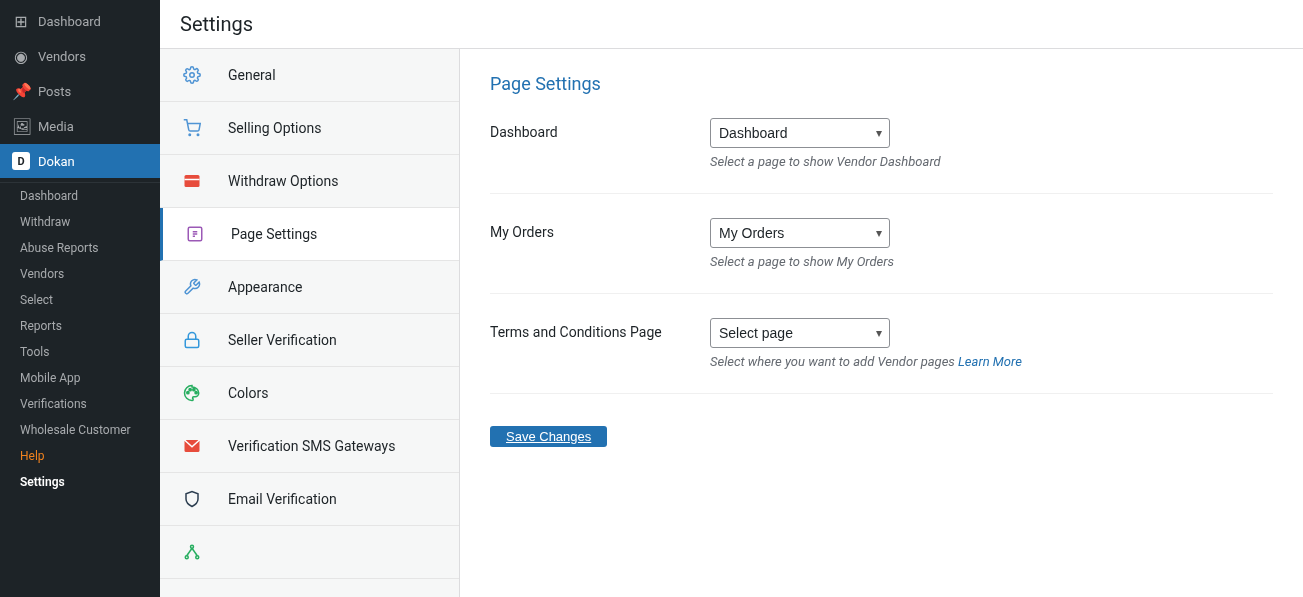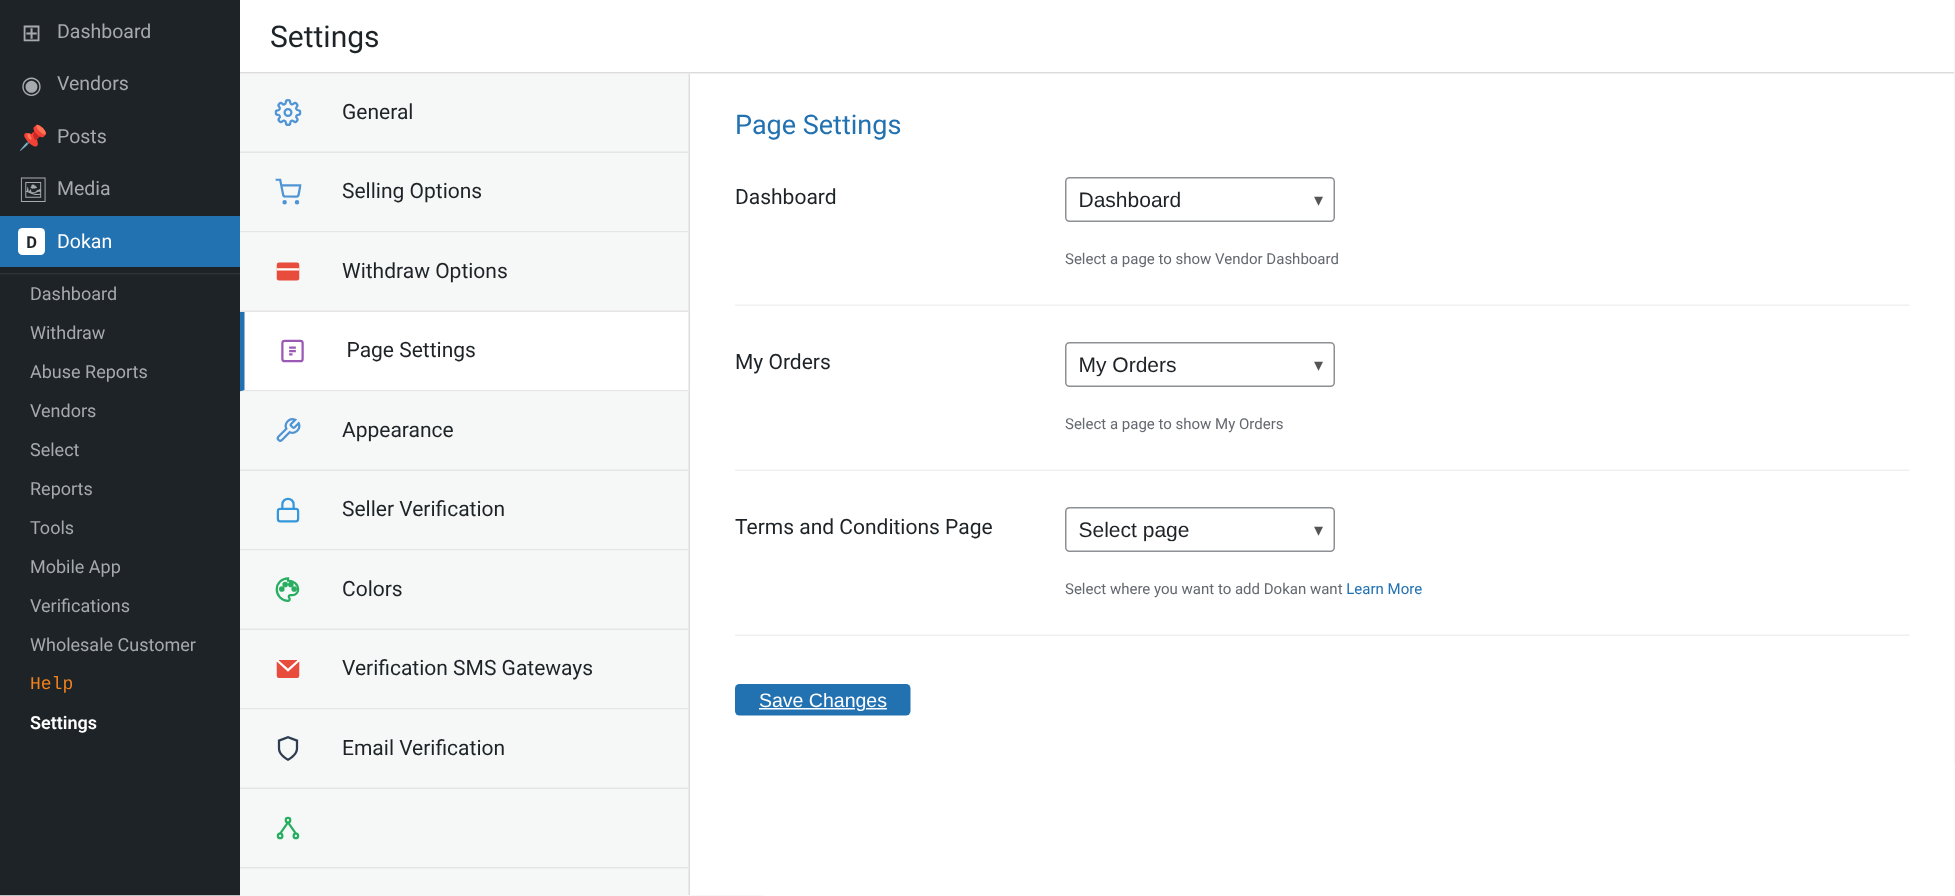--- a/index.html
+++ b/index.html
@@ -28,21 +28,21 @@
     .sidebar-top-item .menu-icon { font-size: 16px; width: 18px; text-align: center; }
 
     .sidebar-sub-items { border-top: 1px solid #2c3338; }
     .sidebar-sub-item {
       display: flex; align-items: center;
       padding: 6px 12px 6px 20px;
       color: #a7aaad;
       cursor: pointer;
       font-size: 12px;
     }
-    .sidebar-sub-item.highlight { color: #f0821e; font-family: Liberation Mono, monospace; }
+    .sidebar-sub-item.highlight { color: #f0821e; }
     .sidebar-sub-item.settings-active { color: #fff; font-weight: 600; }
 
     
     .main-content {
       flex: 1;
       display: flex;
       flex-direction: column;
       overflow: hidden;
     }
 
@@ -158,23 +158,24 @@
       position: absolute;
       right: 8px;
       top: 50%;
       transform: translateY(-50%);
       pointer-events: none;
       color: #555;
       font-size: 12px;
     }
 
     .settings-help-text {
-      font-size: 10px;
+      font-size: 13px;
       color: #646970;
-      margin-top: 20px;
+      margin-top: 6px;
+      font-style: italic;
     }
     .settings-help-text a {
       color: #2271b1;
       text-decoration: none;
     }
 
     .save-button {
       background: #2271b1;
       color: #fff;
       border: none;
@@ -418,21 +419,21 @@
         <div class="settings-row-label">Terms and Conditions Page</div>
         <div class="settings-row-control">
           <div class="select-wrapper">
             <select>
               <option>Select page</option>
               <option>Terms and Conditions</option>
               <option>Privacy Policy</option>
             </select>
           </div>
           <div class="settings-help-text">
-            <span>Select where you want to add Dokan want</span>
+            <span>Select where you want to add Vendor pages</span>
             <a href="#">Learn More</a>
           </div>
         </div>
       </div>
 
       <div>
         <button class="save-button">Save Changes</button>
       </div>
 
     </div>

